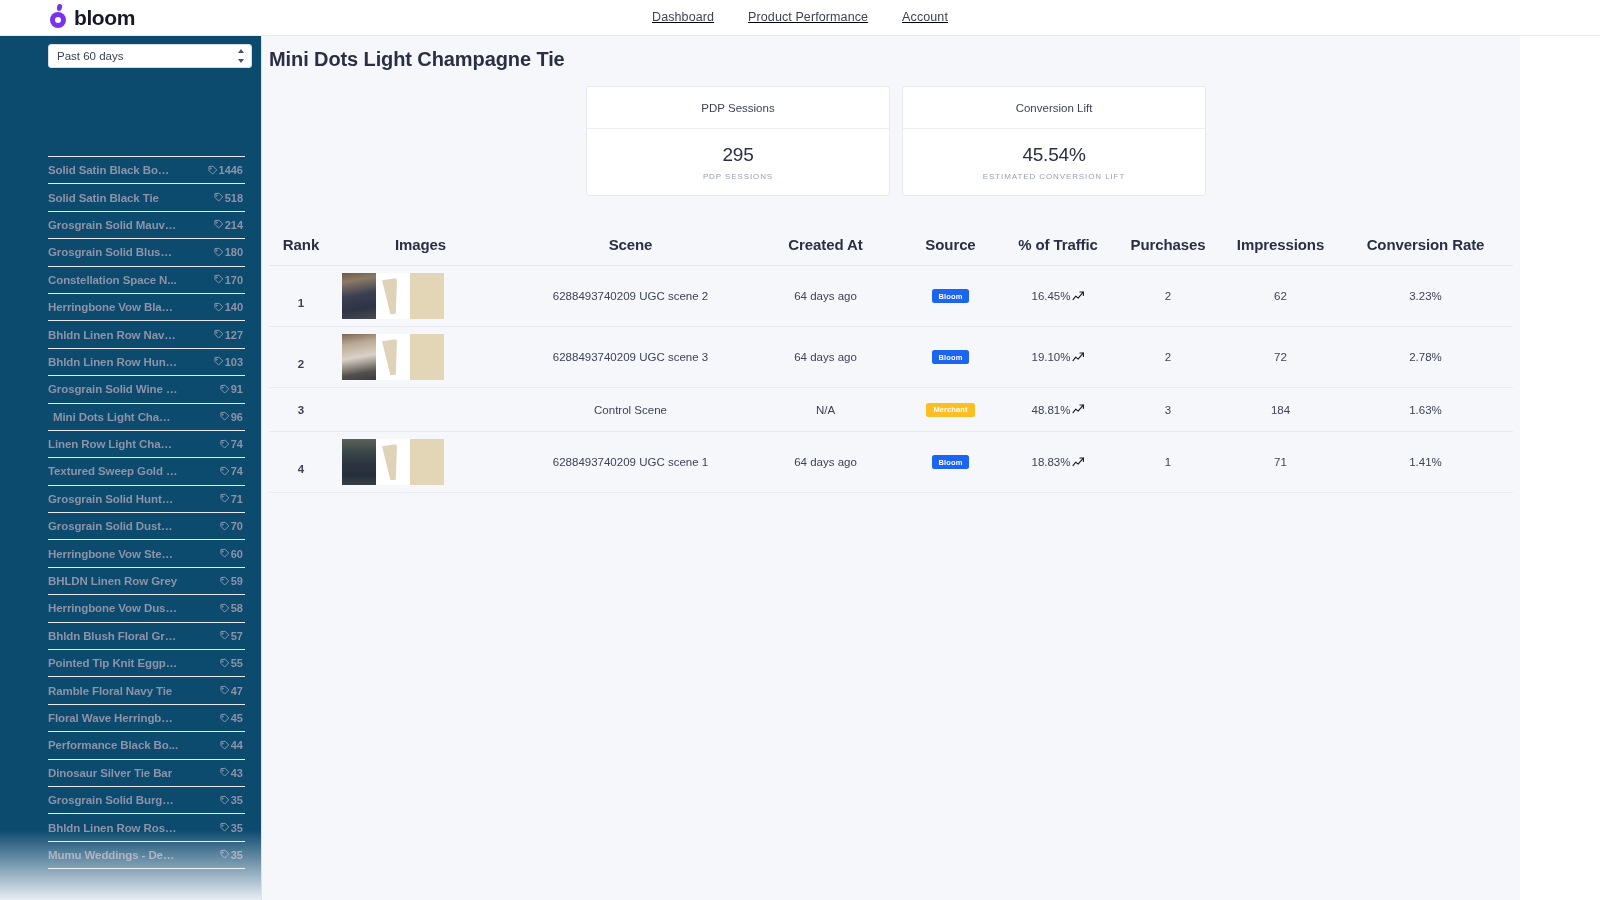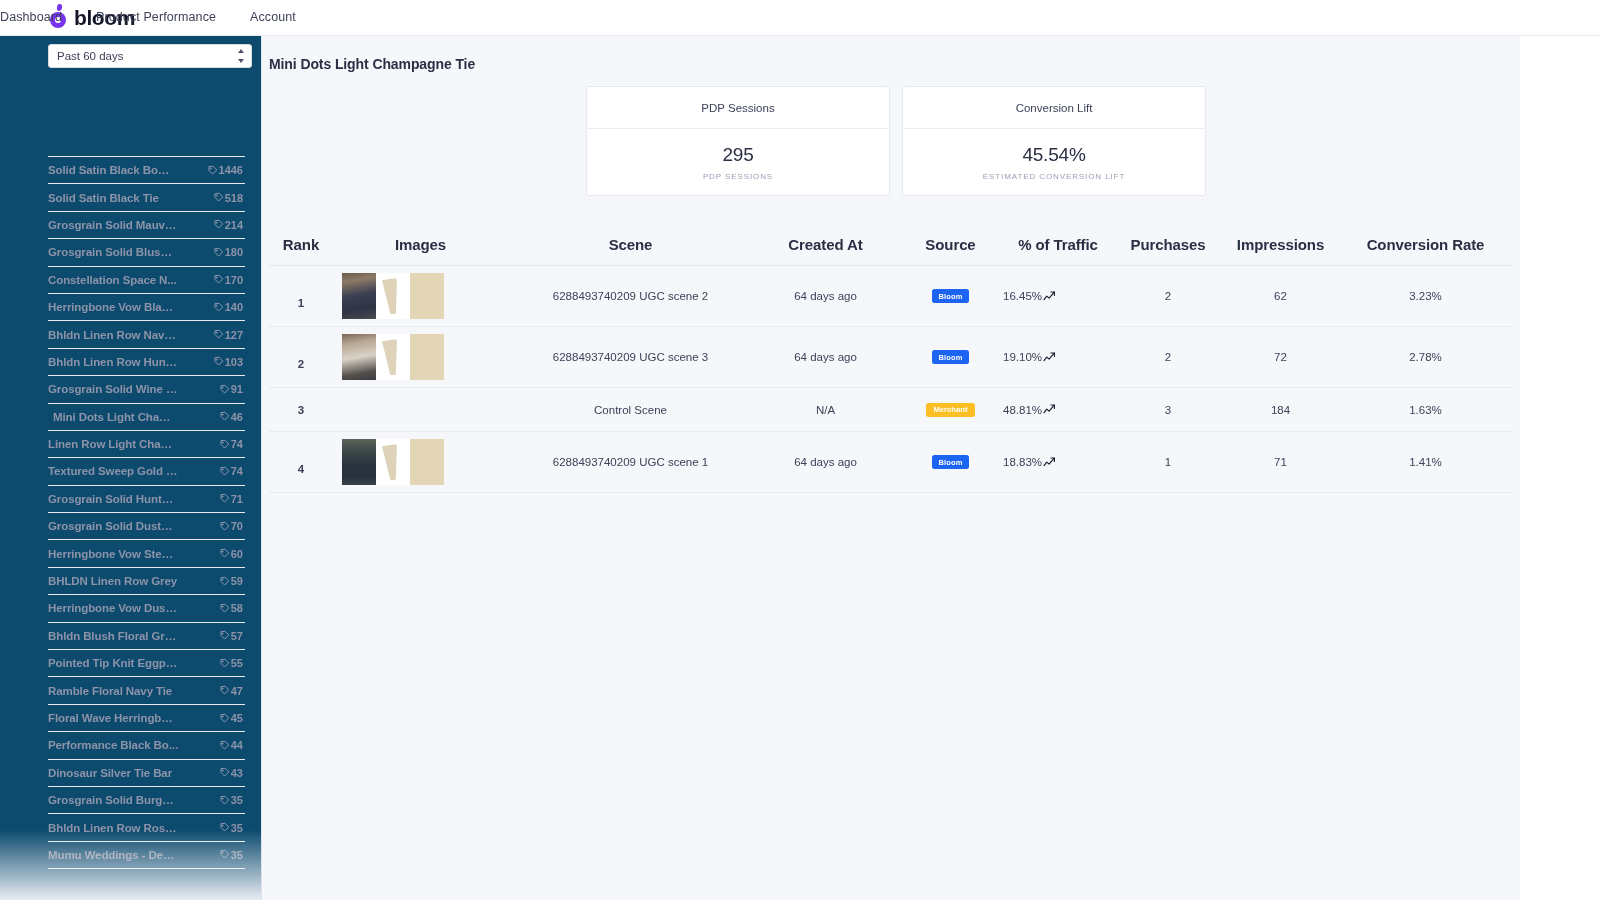--- a/index.html
+++ b/index.html
@@ -35,21 +35,21 @@
   .logo-ring:after {
     content: ""; position: absolute; left: 5px; top: 5px;
     width: 6px; height: 6px; border-radius: 50%; background: #ffffff;
   }
   .logo-text {
     font-size: 21px; font-weight: bold; color: #16182a;
     letter-spacing: -0.4px; line-height: 1;
   }
   .nav {
     position: absolute; left: 0; right: 0; top: 10px;
-    display: flex; gap: 34px;
+    display: flex; justify-content: center; gap: 34px; text-decoration: underline;
   }
   .nav a {
     font-size: 12.5px; color: #3d4258; text-decoration: none;
     font-weight: 400; letter-spacing: 0.1px;
   }
   .topbar-divider {
     position: absolute; top: 35px; left: 0; width: 1600px; height: 1px;
     background: #e8eaf0;
   }
 
@@ -118,22 +118,22 @@
   .tag-ico { display: block; width: 11px; height: 11px; }
   .tag-ico svg { display: block; }
 
   
   .main {
     position: absolute; left: 262px; top: 36px;
     width: 1258px; height: 864px;
     background: #f6f7fb;
   }
   .page-title {
-    position: absolute; left: 7px; top: 20px;
-    font-size: 14px; color: #2b2f44; letter-spacing: -0.1px;
+    position: absolute; left: 7px; top: 12px;
+    font-size: 20px; color: #2b2f44; letter-spacing: -0.1px;
   }
 
   .stat-row {
     position: absolute; left: 324px; top: 50px;
     display: flex; gap: 12px;
   }
   .stat-card {
     width: 304px;
     background: #ffffff;
     border: 1px solid #e6e9f0;
@@ -195,21 +195,21 @@
   .thumb.t3 { background: #e2d6b6; }
 
   .badge {
     display: inline-block; font-size: 7.5px; font-weight: bold;
     color: #ffffff; padding: 2.5px 7px; border-radius: 2.5px;
     letter-spacing: 0.1px;
   }
   .badge.bloom { background: #1c64f2; }
   .badge.merchant { background: #fbbf24; color: #ffffff; }
 
-  .traffic-cell { display: flex; align-items: center; justify-content: flex-start; gap: 1px; }
+  .traffic-cell { display: flex; align-items: center; justify-content: center; gap: 1px; }
   .trend-ico { display: inline-block; width: 13px; height: 11px; }
   .trend-ico svg { display: block; }
 </style>
 </head>
 <body>
 
 <div class="app">
 
   <div class="topbar">
     <div class="logo-wrap">
@@ -348,21 +348,21 @@
         </div>
         <div class="product-item selected">
           <span class="pname">Mini Dots Light Champ...</span>
           <span class="pcount">
             <span class="tag-ico">
               <svg viewBox="0 0 16 16" width="11" height="11" fill="none" stroke="#9aa0b4" stroke-width="1.3">
                 <path d="M8.8 1.8 L14.2 7.2 L8.2 13.2 L2.8 7.8 L2.8 2.4 Z"></path>
                 <circle cx="5.3" cy="5.2" r="0.9"></circle>
               </svg>
             </span>
-            <span>46</span>
+            <span>96</span>
           </span>
         </div>
         <div class="product-item">
           <span class="pname">Linen Row Light Cham...</span>
           <span class="pcount">
             <span class="tag-ico">
               <svg viewBox="0 0 16 16" width="11" height="11" fill="none" stroke="#9aa0b4" stroke-width="1.3">
                 <path d="M8.8 1.8 L14.2 7.2 L8.2 13.2 L2.8 7.8 L2.8 2.4 Z"></path>
                 <circle cx="5.3" cy="5.2" r="0.9"></circle>
               </svg>

